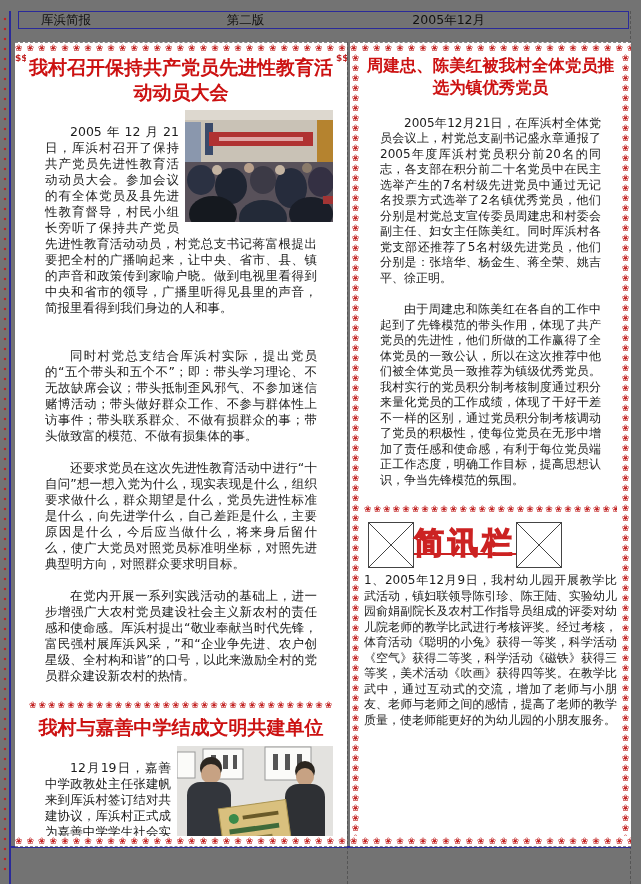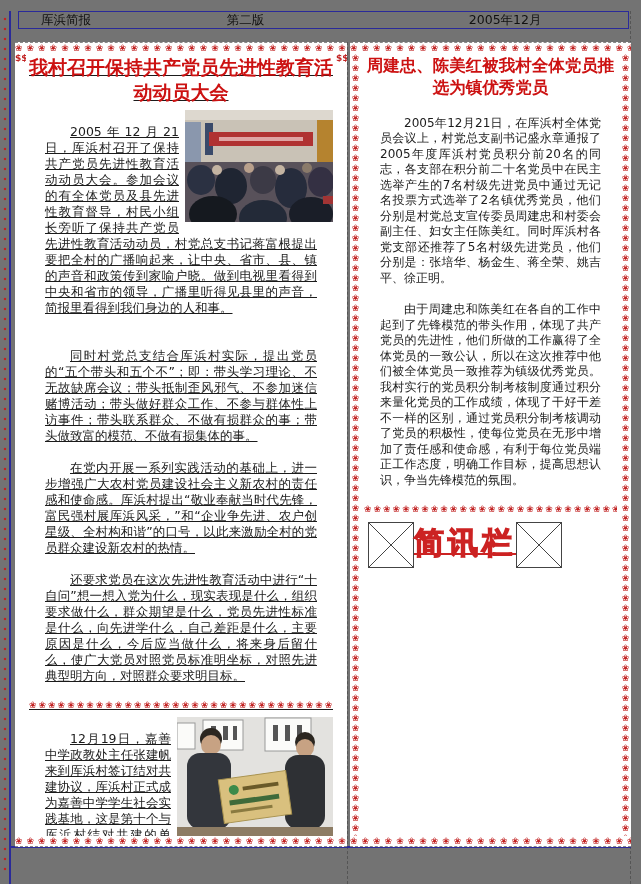--- a/index.html
+++ b/index.html
@@ -16,35 +16,35 @@
     background-size: 6px 10px; }
   .frame-left-blue { position:absolute; left:9px; top:11px; height:873px; border-left:2px solid #2a2a9a; }
   .frame-right-dash { position:absolute; left:630px; top:11px; height:873px; border-left:1px dashed #555; }
   .frame-mid-dash  { position:absolute; left:347px; top:42px; height:842px; border-left:1px dashed #555; }
   .frame-bottom-blue { position:absolute; left:9px; top:846px; width:622px; border-top:2px solid #2a2a9a; }
   
   .header-box { position:absolute; left:18px; top:11px; width:611px; height:18px;
     border:1px solid #2a2a9a; display:flex; align-items:center; font-size:12.5px; color:#111; }
   .hb-l { flex:1; padding-left:22px; }
   .hb-c { flex:1; text-align:left; }
-  .hb-r { flex:1; text-align:center; padding-right:30px; }
+  .hb-r { flex:1; text-align:left; padding-right:30px; }
   
   .col { position:absolute; display:flex; flex-direction:column; background:#fff; }
   .col-left  { left:15px;  top:42px; width:332px; height:805px; }
   .col-right { left:350px; top:42px; width:281px; height:805px; }
   .orn-h { height:11px; line-height:10px; overflow:hidden; color:#c22222; font-size:9px;
     letter-spacing:4px; white-space:nowrap; text-align:center; font-weight:bold; }
   .orn-h.top { border-top:1px dashed #888; }
   .orn-h.bottom { border-bottom:1px dashed #888; }
   .col-mid { flex:1; display:flex; overflow:hidden; }
   .orn-v { width:11px; color:#c22222; font-size:9px; line-height:10px; word-break:break-all;
     overflow:hidden; text-align:center; font-weight:bold; }
   .col-content { flex:1; overflow:hidden; padding:0 3px; text-align:justify;
     word-break:break-all; overflow-wrap:anywhere; }
-  .col-left  .col-content { font-size:12.5px; line-height:16px;text-decoration:underline; }
+  .col-left  .col-content { font-size:12.5px; line-height:16px; }
   .col-right .col-content { font-size:12px;   line-height:15.5px; }
   
   .article-title { color:#cc1111; font-weight:bold; text-align:center;
     margin:2px 0 4px 0; word-break:break-all; }
   .title-lg { font-size:19px; line-height:1.3; }
   .title-md { font-size:16.5px; line-height:1.35; }
   .para { text-indent:2em; margin:16px; }
   .pblock { overflow:hidden; }
   .photo { float:right; margin:2px 0 3px 6px; display:block; }
   .divider { height:12px; line-height:11px; overflow:hidden; color:#c22222; font-size:9px;
@@ -101,25 +101,26 @@
             <circle cx="95" cy="60" r="5" fill="#c4b4a2"></circle>
             <circle cx="122" cy="58" r="5" fill="#8a7a6a"></circle>
             <ellipse cx="28" cy="104" rx="24" ry="18" fill="#15191f"></ellipse>
             <ellipse cx="78" cy="108" rx="24" ry="18" fill="#232a38"></ellipse>
             <ellipse cx="126" cy="104" rx="22" ry="17" fill="#1a1e28"></ellipse>
             <rect x="138" y="86" width="10" height="8" fill="#a23434"></rect>
           </svg>
           <p class="para">2005年12月21日，厍浜村召开了保持共产党员先进性教育活动动员大会。参加会议的有全体党员及县先进性教育督导，村民小组长旁听了保持共产党员先进性教育活动动员，村党总支书记蒋富根提出要把全村的广播响起来，让中央、省市、县、镇的声音和政策传到家喻户晓。做到电视里看得到中央和省市的领导，广播里听得见县里的声音，简报里看得到我们身边的人和事。</p>
         </div>
         <p class="para">同时村党总支结合厍浜村实际，提出党员的“五个带头和五个不”；即：带头学习理论、不无故缺席会议；带头抵制歪风邪气、不参加迷信赌博活动；带头做好群众工作、不参与群体性上访事件；带头联系群众、不做有损群众的事；带头做致富的模范、不做有损集体的事。</p>
+        <p class="para">还要求党员在这次先进性教育活动中进行“十自问”想一想入党为什么，现实表现是什么，组织要求做什么，群众期望是什么，党员先进性标准是什么，向先进学什么，自己差距是什么，主要原因是什么，今后应当做什么，将来身后留什么，使广大党员对照党员标准明坐标，对照先进典型明方向，对照群众要求明目标。</p>
         <p class="para">在党内开展一系列实践活动的基础上，进一步增强广大农村党员建设社会主义新农村的责任感和使命感。厍浜村提出“敬业奉献当时代先锋，富民强村展厍浜风采，”和“企业争先进、农户创星级、全村构和谐”的口号，以此来激励全村的党员群众建设新农村的热情。</p>
-        <p class="para">还要求党员在这次先进性教育活动中进行“十自问”想一想入党为什么，现实表现是什么，组织要求做什么，群众期望是什么，党员先进性标准是什么，向先进学什么，自己差距是什么，主要原因是什么，今后应当做什么，将来身后留什么，使广大党员对照党员标准明坐标，对照先进典型明方向，对照群众要求明目标。</p>
 
         <div class="divider">❀❀❀❀❀❀❀❀❀❀❀❀❀❀❀❀❀❀❀❀❀❀❀❀❀❀❀❀❀❀❀❀❀❀❀❀❀❀❀❀</div>
 
+        <h2 class="article-title title-lg">我村与嘉善中学结成文明共建单位</h2>
 
         <div class="pblock">
           <svg class="photo" width="156" height="126" viewBox="0 0 156 126">
             <rect width="156" height="126" fill="#e3e2df"></rect>
             <rect x="0" y="6" width="18" height="26" fill="#fbfbf9" stroke="#999"></rect>
             <rect x="26" y="3" width="40" height="30" fill="#fbfbf9" stroke="#999"></rect>
             <rect x="34" y="9" width="5" height="14" fill="#555"></rect>
             <rect x="46" y="9" width="5" height="14" fill="#555"></rect>
             <rect x="56" y="9" width="4" height="14" fill="#555"></rect>
             <rect x="88" y="1" width="46" height="33" fill="#fbfbf9" stroke="#999"></rect>
@@ -172,20 +173,21 @@
             <line x1="46" y1="0" x2="0" y2="46" stroke="#444" stroke-width="1"></line>
           </svg>
           <span class="briefs-title">简讯栏</span>
           <svg width="46" height="46" viewBox="0 0 46 46">
             <rect x="0.5" y="0.5" width="45" height="45" fill="#fff" stroke="#444"></rect>
             <line x1="0" y1="0" x2="46" y2="46" stroke="#444" stroke-width="1"></line>
             <line x1="46" y1="0" x2="0" y2="46" stroke="#444" stroke-width="1"></line>
           </svg>
         </div>
 
+        <p class="brief-item">1、2005年12月9日，我村幼儿园开展教学比武活动，镇妇联领导陈引珍、陈王陆、实验幼儿园俞娟副院长及农村工作指导员组成的评委对幼儿院老师的教学比武进行考核评奖。经过考核，体育活动《聪明的小兔》获得一等奖，科学活动《空气》获得二等奖，科学活动《磁铁》获得三等奖，美术活动《吹画》获得四等奖。在教学比武中，通过互动式的交流，增加了老师与小朋友、老师与老师之间的感情，提高了老师的教学质量，使老师能更好的为幼儿园的小朋友服务。</p>
 
       </div>
       <div class="orn-v">❀❀❀❀❀❀❀❀❀❀❀❀❀❀❀❀❀❀❀❀❀❀❀❀❀❀❀❀❀❀❀❀❀❀❀❀❀❀❀❀❀❀❀❀❀❀❀❀❀❀❀❀❀❀❀❀❀❀❀❀❀❀❀❀❀❀❀❀❀❀❀❀❀❀❀❀❀❀❀❀❀❀❀❀❀❀❀❀❀❀</div>
     </div>
     <div class="orn-h bottom">❀❀❀❀❀❀❀❀❀❀❀❀❀❀❀❀❀❀❀❀❀❀❀❀❀❀❀❀❀❀❀❀❀❀</div>
   </div>
 
 </div>
 
 </body></html>

